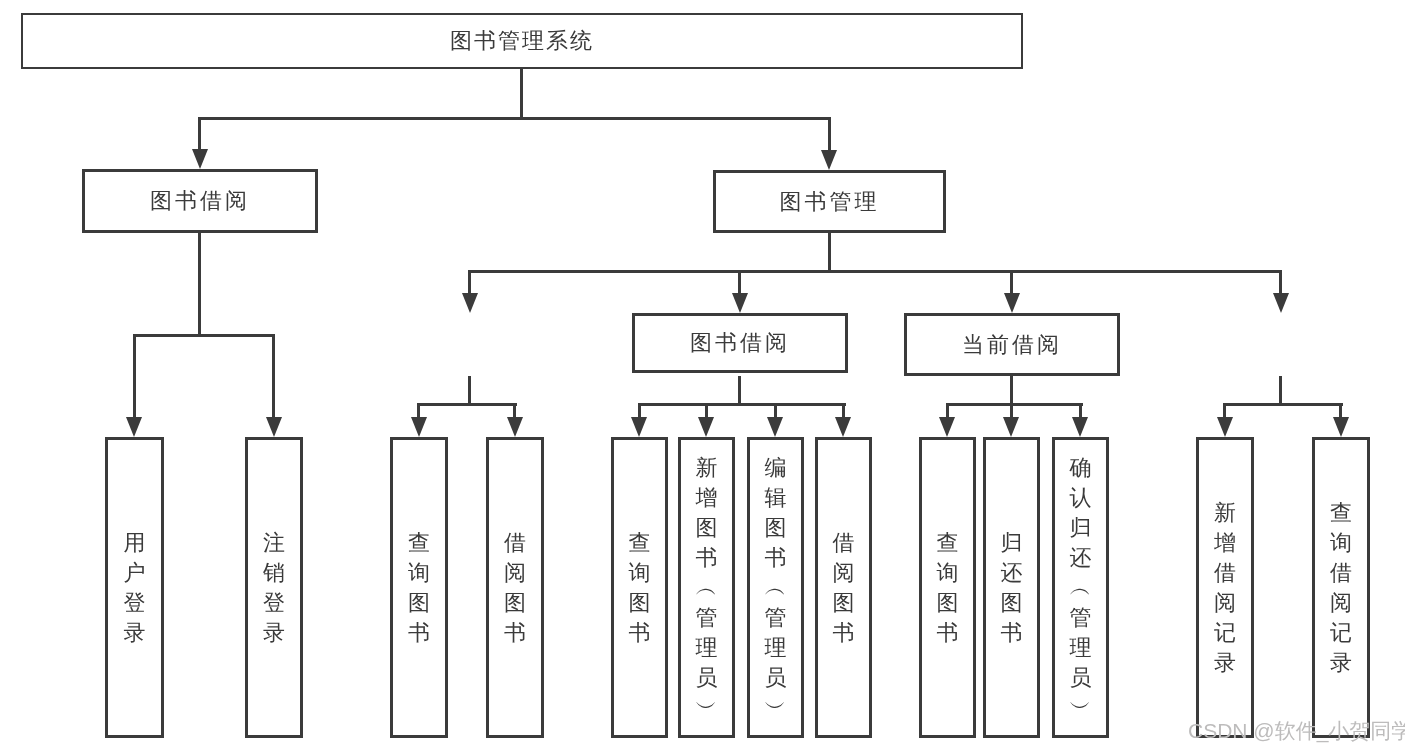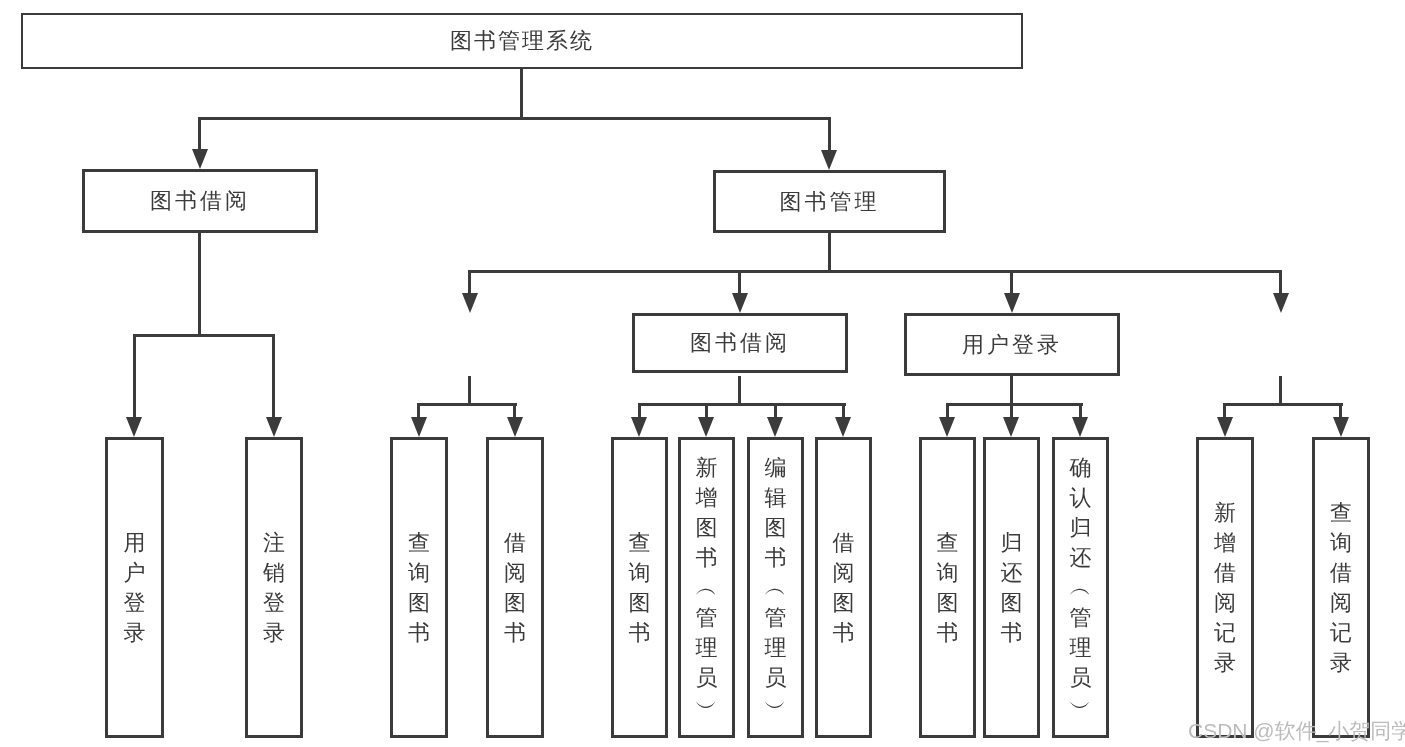--- a/index.html
+++ b/index.html
@@ -98,21 +98,21 @@
   <div class="arrow" style="left:1217px;top:417px"></div>
   <div class="line" style="left:1339px;top:403px;width:3px;height:14px"></div>
   <div class="arrow" style="left:1333px;top:417px"></div>
 
   <div class="box root" style="left:21px;top:13px;width:1002px;height:56px">图书管理系统</div>
 
   <div class="box" style="left:82px;top:169px;width:236px;height:64px">图书借阅</div>
   <div class="box" style="left:713px;top:170px;width:233px;height:63px">图书管理</div>
 
   <div class="box" style="left:632px;top:313px;width:216px;height:60px">图书借阅</div>
-  <div class="box" style="left:904px;top:313px;width:216px;height:63px">用户登录</div>
+  <div class="box" style="left:904px;top:313px;width:216px;height:63px">当前借阅</div>
 
   <div class="box vbox" style="left:105px;top:437px;width:59px;height:301px">
       <span class="vchar">用</span>
       <span class="vchar">户</span>
       <span class="vchar">登</span>
       <span class="vchar">录</span>
     </div>
   <div class="box vbox" style="left:245px;top:437px;width:58px;height:301px">
       <span class="vchar">注</span>
       <span class="vchar">销</span>

